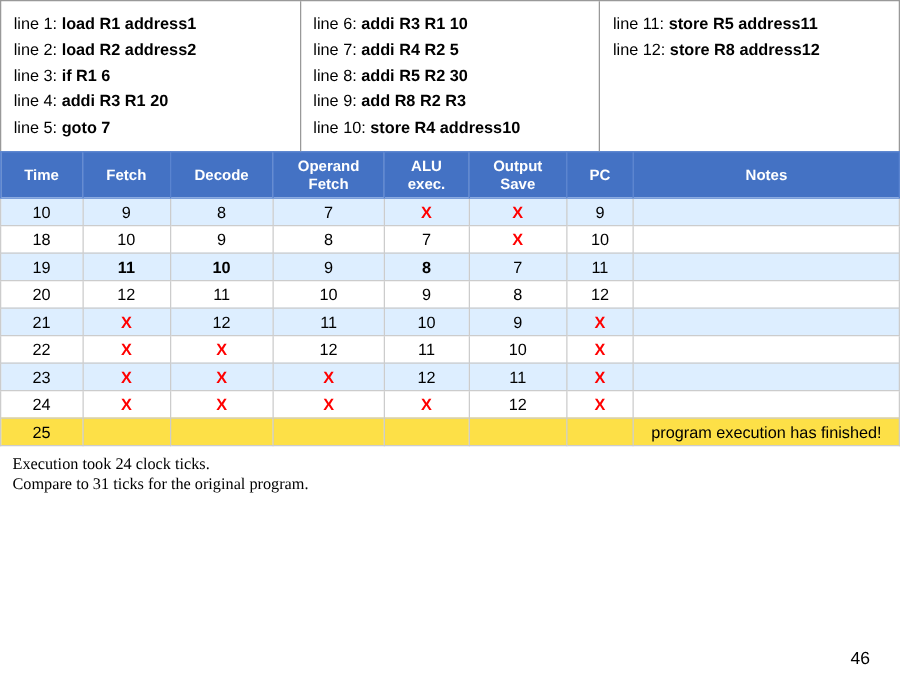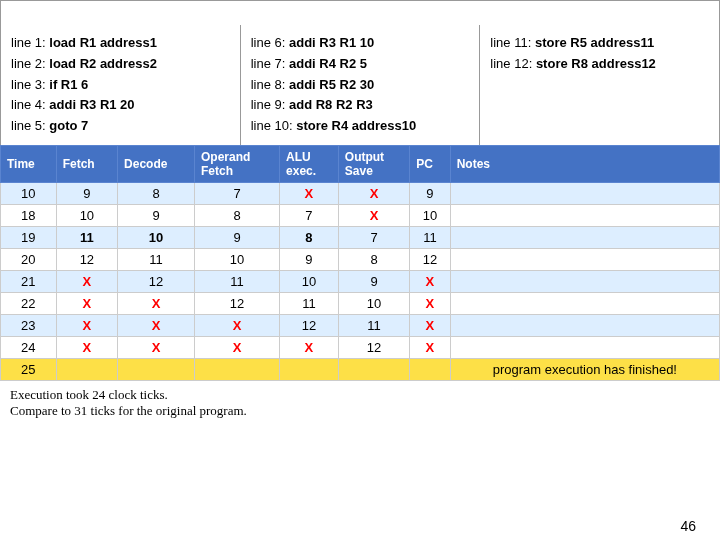--- a/index.html
+++ b/index.html
@@ -16,21 +16,20 @@
       display: flex;
       border: 1px solid #999;
       border-bottom: none;
     }
 
     .top-col {
       padding: 8px 10px;
       border-right: 1px solid #999;
       flex: 1;
       line-height: 1.6;
-      margin-top: 24px;
     }
     .top-col:last-child {
       border-right: none;
     }
 
     .top-col p {
       white-space: nowrap;
     }
 
     table {
@@ -39,22 +38,22 @@
       border: 1px solid #999;
     }
 
     thead tr {
       background-color: #4472C4;
       color: white;
       font-weight: bold;
     }
 
     thead td {
-      padding: 4px 6px;
-      text-align: left;
+      padding: 4px 16px;
+      text-align: center;
       border: 1px solid #5a84d0;
       font-size: 12px;
     }
 
     tbody tr:nth-child(odd) {
       background-color: #DDEEFF;
     }
     tbody tr:nth-child(even) {
       background-color: #fff;
     }

